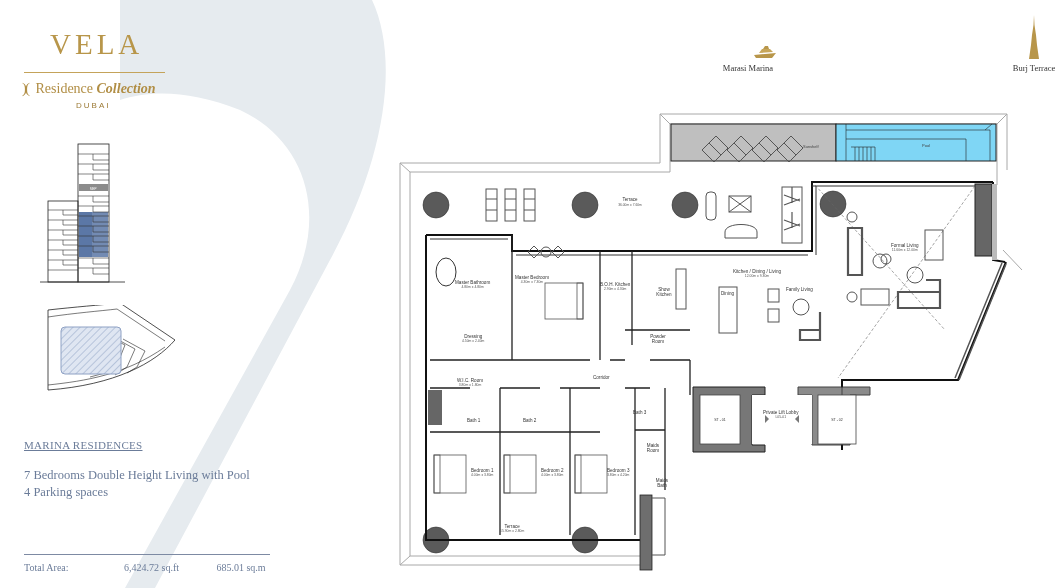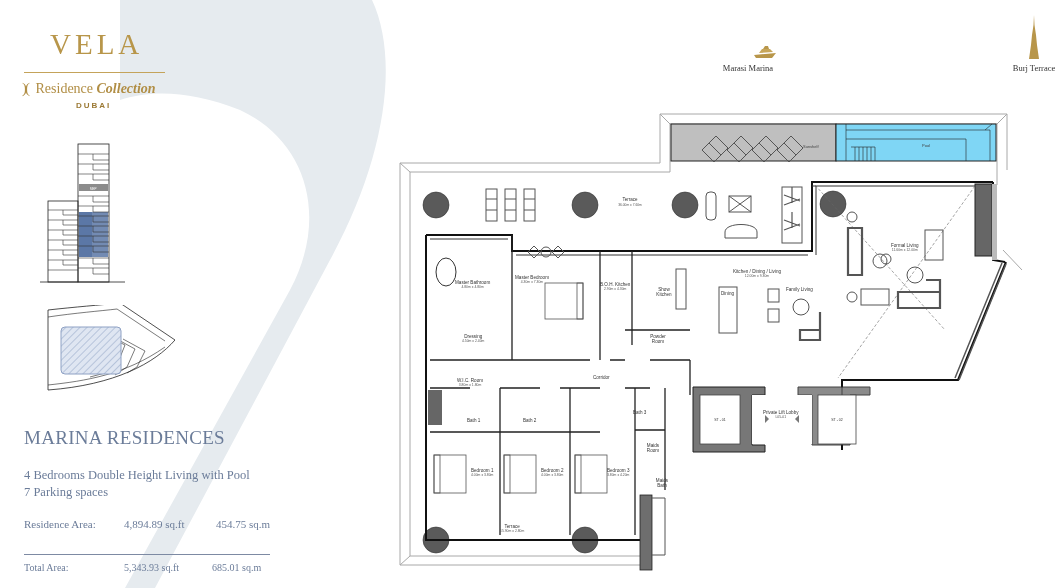--- a/index.html
+++ b/index.html
@@ -4,23 +4,23 @@
 <style>
   html,body{margin:0;padding:0;background:#fff;}
   body{width:1062px;height:588px;position:relative;overflow:hidden;font-family:"Liberation Serif","DejaVu Serif",serif;}
   .abs{position:absolute;}
   .swoosh{position:absolute;left:0;top:0;width:1062px;height:588px;}
   .logo-vela{left:50px;top:28px;width:90px;text-align:center;color:#b8964a;font-size:29px;letter-spacing:4px;font-family:"Liberation Serif",serif;}
   .logo-rule{left:24px;top:72px;width:141px;height:1px;background:#c4a35a;}
   .logo-dc{left:22px;top:80px;color:#b18e45;font-size:14px;white-space:nowrap;}
   .logo-dc .hh{font-size:15px;letter-spacing:-2px;margin-right:4px;}
   .logo-dc i{font-style:italic;font-weight:bold;}
-  .logo-dubai{left:76px;top:101px;color:#9c7a35;font-size:8px;letter-spacing:2px;font-family:"Liberation Sans",sans-serif;font-weight:bold;}
+  .logo-dubai{left:76px;top:101px;color:#9c7a35;font-size:8px;letter-spacing:2px;font-family:"Liberation Sans",sans-serif;font-weight:normal;}
   .info{left:24px;color:#6b7c99;}
-  .info-title{top:427px;font-size:19px;letter-spacing:0.3px;}
+  .info-title{top:439px;font-size:11px;letter-spacing:0.3px;text-decoration:underline;}
   .info-sub{font-size:12.5px;}
   .area-table{left:24px;top:517px;width:246px;color:#6b7c99;font-size:11px;border-collapse:collapse;}
   .area-table td{padding:0;line-height:14px;}
   .area-rule{left:24px;top:554px;width:246px;height:1px;background:#7d8aa3;}
   .area-total{left:24px;top:562px;width:246px;color:#6b7c99;font-size:10px;}
   .landmark{text-align:center;font-size:8.5px;color:#333;font-family:"Liberation Serif",serif;}
   .plan-label{position:absolute;font-family:"Liberation Sans",sans-serif;font-size:4.6px;color:#333;text-align:center;line-height:5px;white-space:nowrap;}
   .plan-label .dim{display:block;font-size:3.4px;color:#555;}
 </style>
 </head>
@@ -66,39 +66,34 @@
   <path d="M3 12 C30 8 55 6 72 4 L120 36" fill="none" stroke="#222" stroke-width="0.6"></path>
   <path d="M60 30 L80 40 L72 60 L60 68 L45 72" fill="none" stroke="#222" stroke-width="0.6"></path>
   <path d="M68 32 L90 44 L82 62 L70 70" fill="none" stroke="#222" stroke-width="0.6"></path>
   <path d="M78 34 L100 46 L92 62 L82 68" fill="none" stroke="#222" stroke-width="0.6"></path>
   <path d="M3 80 C40 76 80 70 120 42" fill="none" stroke="#222" stroke-width="0.6"></path>
   <rect x="16" y="22" width="60" height="47" rx="4" fill="#dfe6f2" stroke="#8ea1c4" stroke-width="1"></rect>
   <rect x="16" y="22" width="60" height="47" rx="4" fill="url(#hatch)"></rect>
 </svg>
 
 <div class="abs info info-title">MARINA RESIDENCES</div>
-<div class="abs info info-sub" style="top:468px">4 Bedrooms Double Height Living with Pool</div>
-<div class="abs info info-sub" style="top:485px">7 Parking spaces</div>
+<div class="abs info info-sub" style="top:468px">7 Bedrooms Double Height Living with Pool</div>
+<div class="abs info info-sub" style="top:485px">4 Parking spaces</div>
 
 <table class="abs area-table">
   <tbody>
-      <tr>
-    <td style="width:100px">Residence Area:</td>
-    <td style="width:88px">4,894.89 sq.ft</td>
-    <td style="text-align:right">454.75 sq.m</td>
-  </tr>
 </tbody>
   </table>
 <div class="abs area-rule"></div>
 <table class="abs area-total" style="border-collapse:collapse">
   <tbody>
       <tr>
     <td style="width:100px;padding:0">Total Area:</td>
-    <td style="width:88px;padding:0">5,343.93 sq.ft</td>
-    <td style="text-align:left;padding:0">685.01 sq.m</td>
+    <td style="width:88px;padding:0">6,424.72 sq.ft</td>
+    <td style="text-align:center;padding:0">685.01 sq.m</td>
   </tr>
 </tbody>
   </table>
 
 <svg class="abs" style="left:752px;top:44px" width="28" height="16" viewBox="0 0 28 16">
   <path d="M2 11 L24 9 L20 14 L4 14 Z" fill="#b8964a"></path>
   <path d="M7 9 L10 5 L18 5 L21 8 Z" fill="#c7a65a"></path>
   <path d="M11 5 L13 2 L16 2 L17 5Z" fill="#b8964a"></path>
 </svg>
 <div class="abs landmark" style="left:713px;top:63px;width:70px">Marasi Marina</div>

